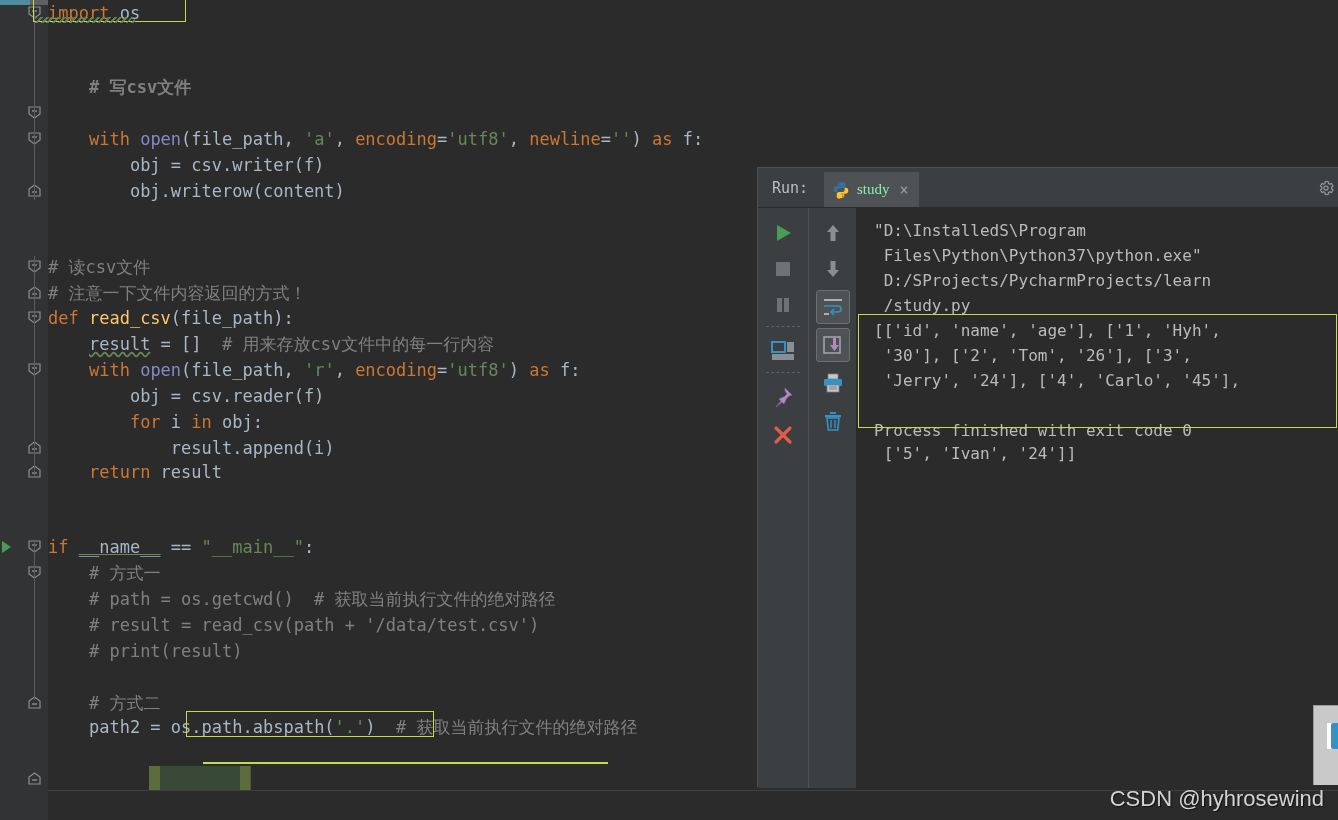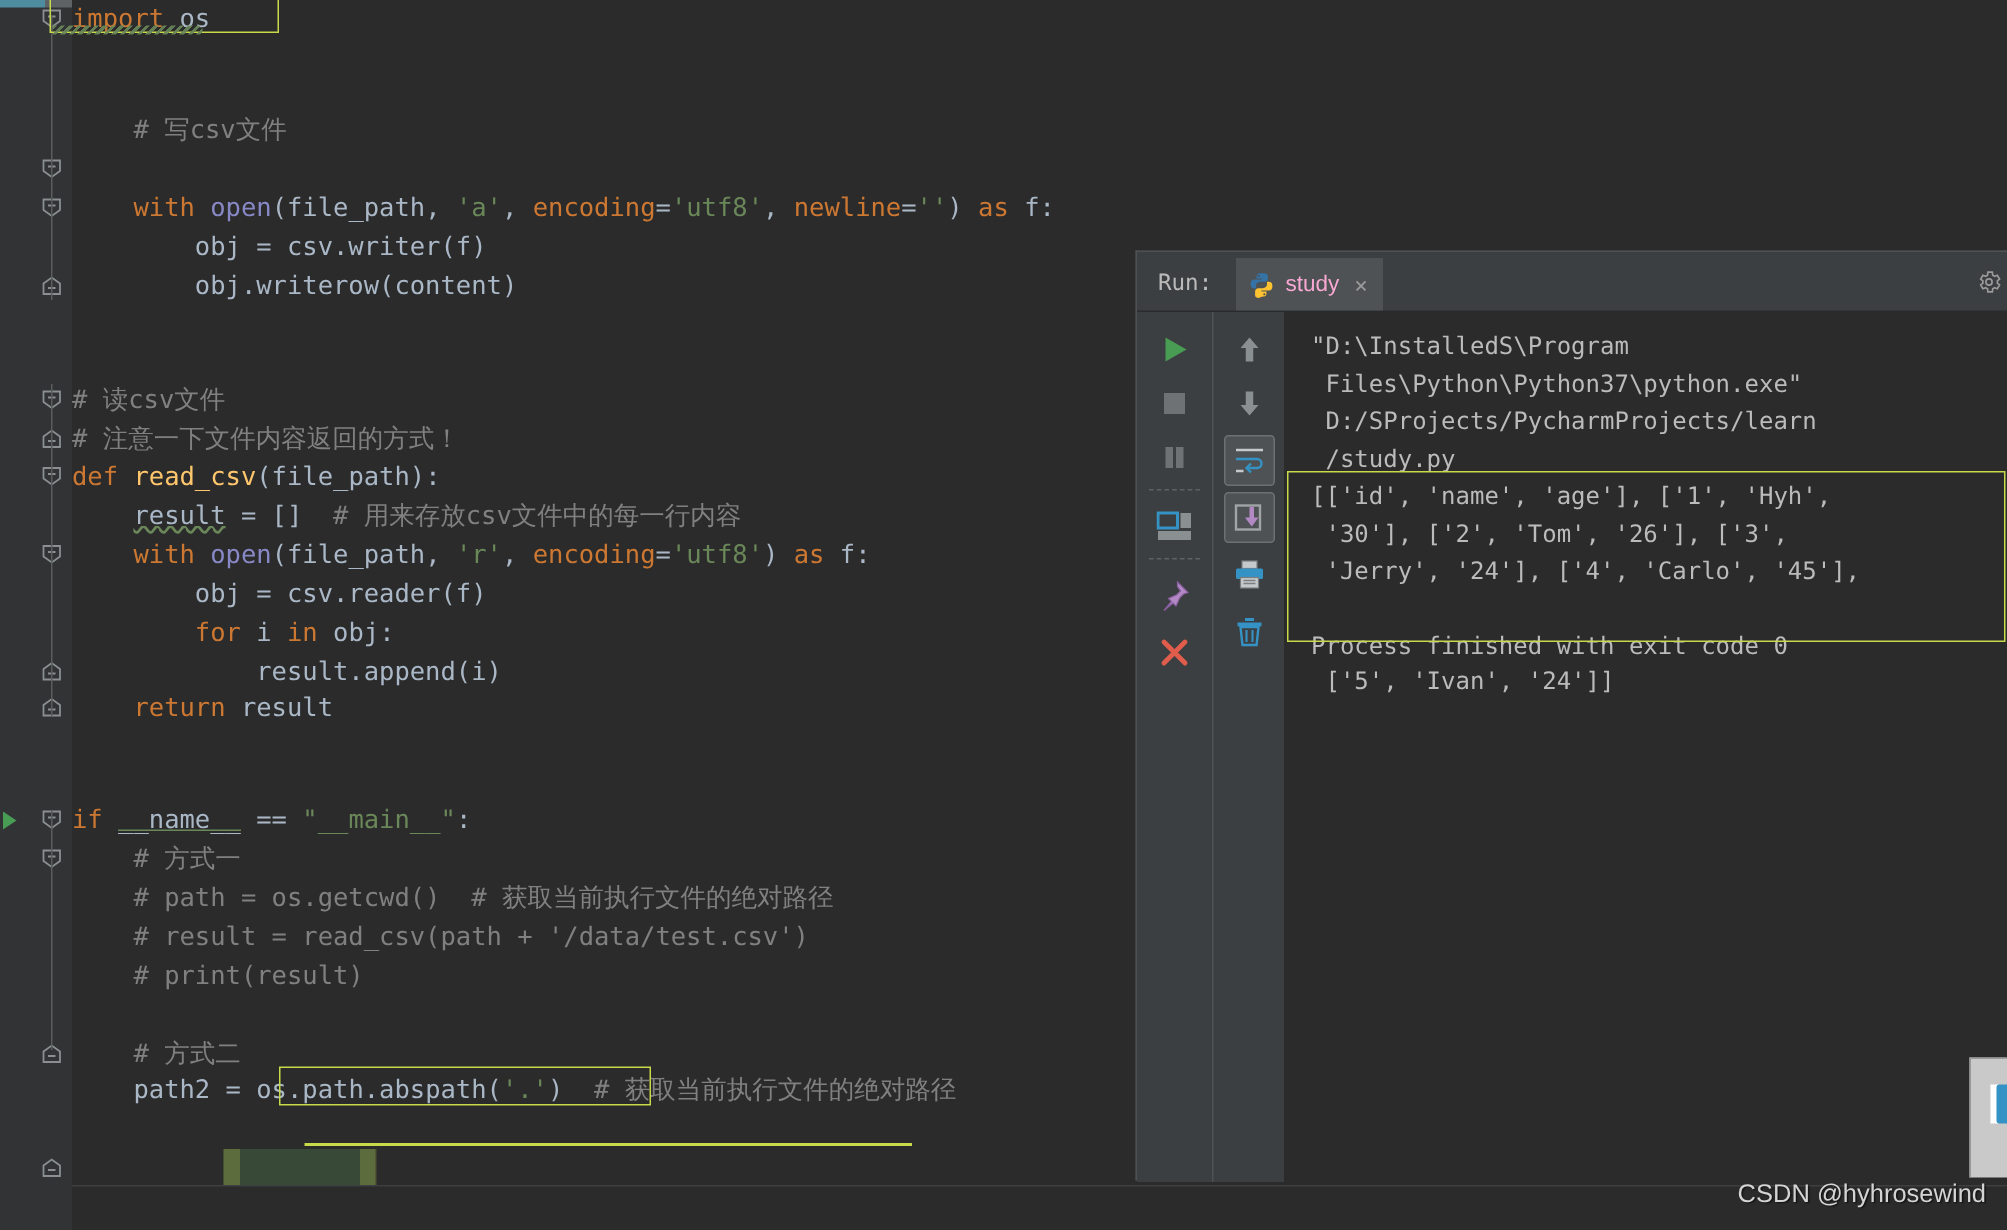--- a/index.html
+++ b/index.html
@@ -119,21 +119,21 @@
     font-family: "DejaVu Sans Mono", monospace;
   }
   #run-tab {
     position: absolute; left: 66px; top: 4px;
     height: 35px;
     padding: 0 10px 0 8px;
     background: #4e5254;
     display: flex; align-items: center; gap: 7px;
   }
   #py-logo { width: 18px; height: 18px; }
-  #run-tab-label { font-size: 15px; color: #f9a8d4; font-family: Liberation Sans, sans-serif; }
+  #run-tab-label { font-size: 15px; color: #86efac; font-family: Liberation Serif, serif; }
   #run-tab-close { font-size: 15px; color: #9a9a9a; margin-left: 3px; }
   #gear-icon { position: absolute; right: 4px; top: 11px; width: 18px; height: 18px; }
 
   #run-toolbar-left {
     position: absolute; left: 0; top: 40px;
     width: 50px; height: 580px;
     background: #3c3f41;
   }
   #run-toolbar-right {
     position: absolute; left: 50px; top: 40px;
@@ -190,21 +190,21 @@
   }
   #corner-white {
     position: absolute;
     left: 1327px; top: 723px;
     width: 5px; height: 26px;
     background: #ffffff;
   }
   #watermark {
     position: absolute;
     right: 14px; top: 786px;
-    font-size: 17px;
+    font-size: 22px;
     color: #d4d4d4;
     font-family: "Liberation Sans", sans-serif;
     text-shadow: 1px 1px 1px rgba(0,0,0,0.6);
   }
   #bottom-strip {
     position: absolute; left: 0; top: 790px;
     width: 1338px; height: 30px;
     background: #2b2b2b;
     border-top: 1px solid #3d3f41;
   }
@@ -311,21 +311,21 @@
         <div class="foldline" style="top: 10px; height: 190px;"></div>
         <div class="foldline" style="top: 256px; height: 222px;"></div>
         <div class="foldline" style="top: 540px; height: 160px;"></div>
       </div>
     <div id="top-marker"></div>
     <div id="top-marker2"></div>
     <div id="code-area">
         <div class="cline" style="top: 0px;"><span class="kw">import</span><span class="var">&nbsp;os</span></div>
         <div class="cline" style="top: 26px;"></div>
         <div class="cline" style="top: 52px;"></div>
-        <div class="cline" style="top: 74px;"><span class="var">&nbsp;&nbsp;&nbsp;&nbsp;</span><span class="cmt">#&nbsp;写csv文件</span></div>
+        <div class="cline" style="top: 74px; font-weight: bold;"><span class="var">&nbsp;&nbsp;&nbsp;&nbsp;</span><span class="cmt">#&nbsp;写csv文件</span></div>
         <div class="cline" style="top: 126px;"><span class="var">&nbsp;&nbsp;&nbsp;&nbsp;</span><span class="kw">with&nbsp;</span><span class="bi">open</span><span class="var">(file_path,&nbsp;</span><span class="str">'a'</span><span class="var">,&nbsp;</span><span class="kw">encoding</span><span class="var">=</span><span class="str">'utf8'</span><span class="var">,&nbsp;</span><span class="kw">newline</span><span class="var">=</span><span class="str">''</span><span class="var">)&nbsp;</span><span class="kw">as&nbsp;</span><span class="var">f:</span></div>
         <div class="cline" style="top: 152px;"><span class="var">&nbsp;&nbsp;&nbsp;&nbsp;&nbsp;&nbsp;&nbsp;&nbsp;</span><span class="var">obj&nbsp;=&nbsp;csv.writer(f)</span></div>
         <div class="cline" style="top: 178px;"><span class="var">&nbsp;&nbsp;&nbsp;&nbsp;&nbsp;&nbsp;&nbsp;&nbsp;</span><span class="var">obj.writerow(content)</span></div>
         <div class="cline" style="top: 204px;"></div>
         <div class="cline" style="top: 230px;"></div>
         <div class="cline" style="top: 254px;"><span class="cmt">#&nbsp;读csv文件</span></div>
         <div class="cline" style="top: 280px;"><span class="cmt">#&nbsp;注意一下文件内容返回的方式！</span></div>
         <div class="cline" style="top: 305px;"><span class="kw">def&nbsp;</span><span class="fn">read_csv</span><span class="var">(file_path):</span></div>
         <div class="cline" style="top: 331px;"><span class="var">&nbsp;&nbsp;&nbsp;&nbsp;</span><span class="typo">result</span><span class="var">&nbsp;=&nbsp;[]&nbsp;&nbsp;</span><span class="cmt">#&nbsp;用来存放csv文件中的每一行内容</span></div>
         <div class="cline" style="top: 357px;"><span class="var">&nbsp;&nbsp;&nbsp;&nbsp;</span><span class="kw">with&nbsp;</span><span class="bi">open</span><span class="var">(file_path,&nbsp;</span><span class="str">'r'</span><span class="var">,&nbsp;</span><span class="kw">encoding</span><span class="var">=</span><span class="str">'utf8'</span><span class="var">)&nbsp;</span><span class="kw">as&nbsp;</span><span class="var">f:</span></div>

